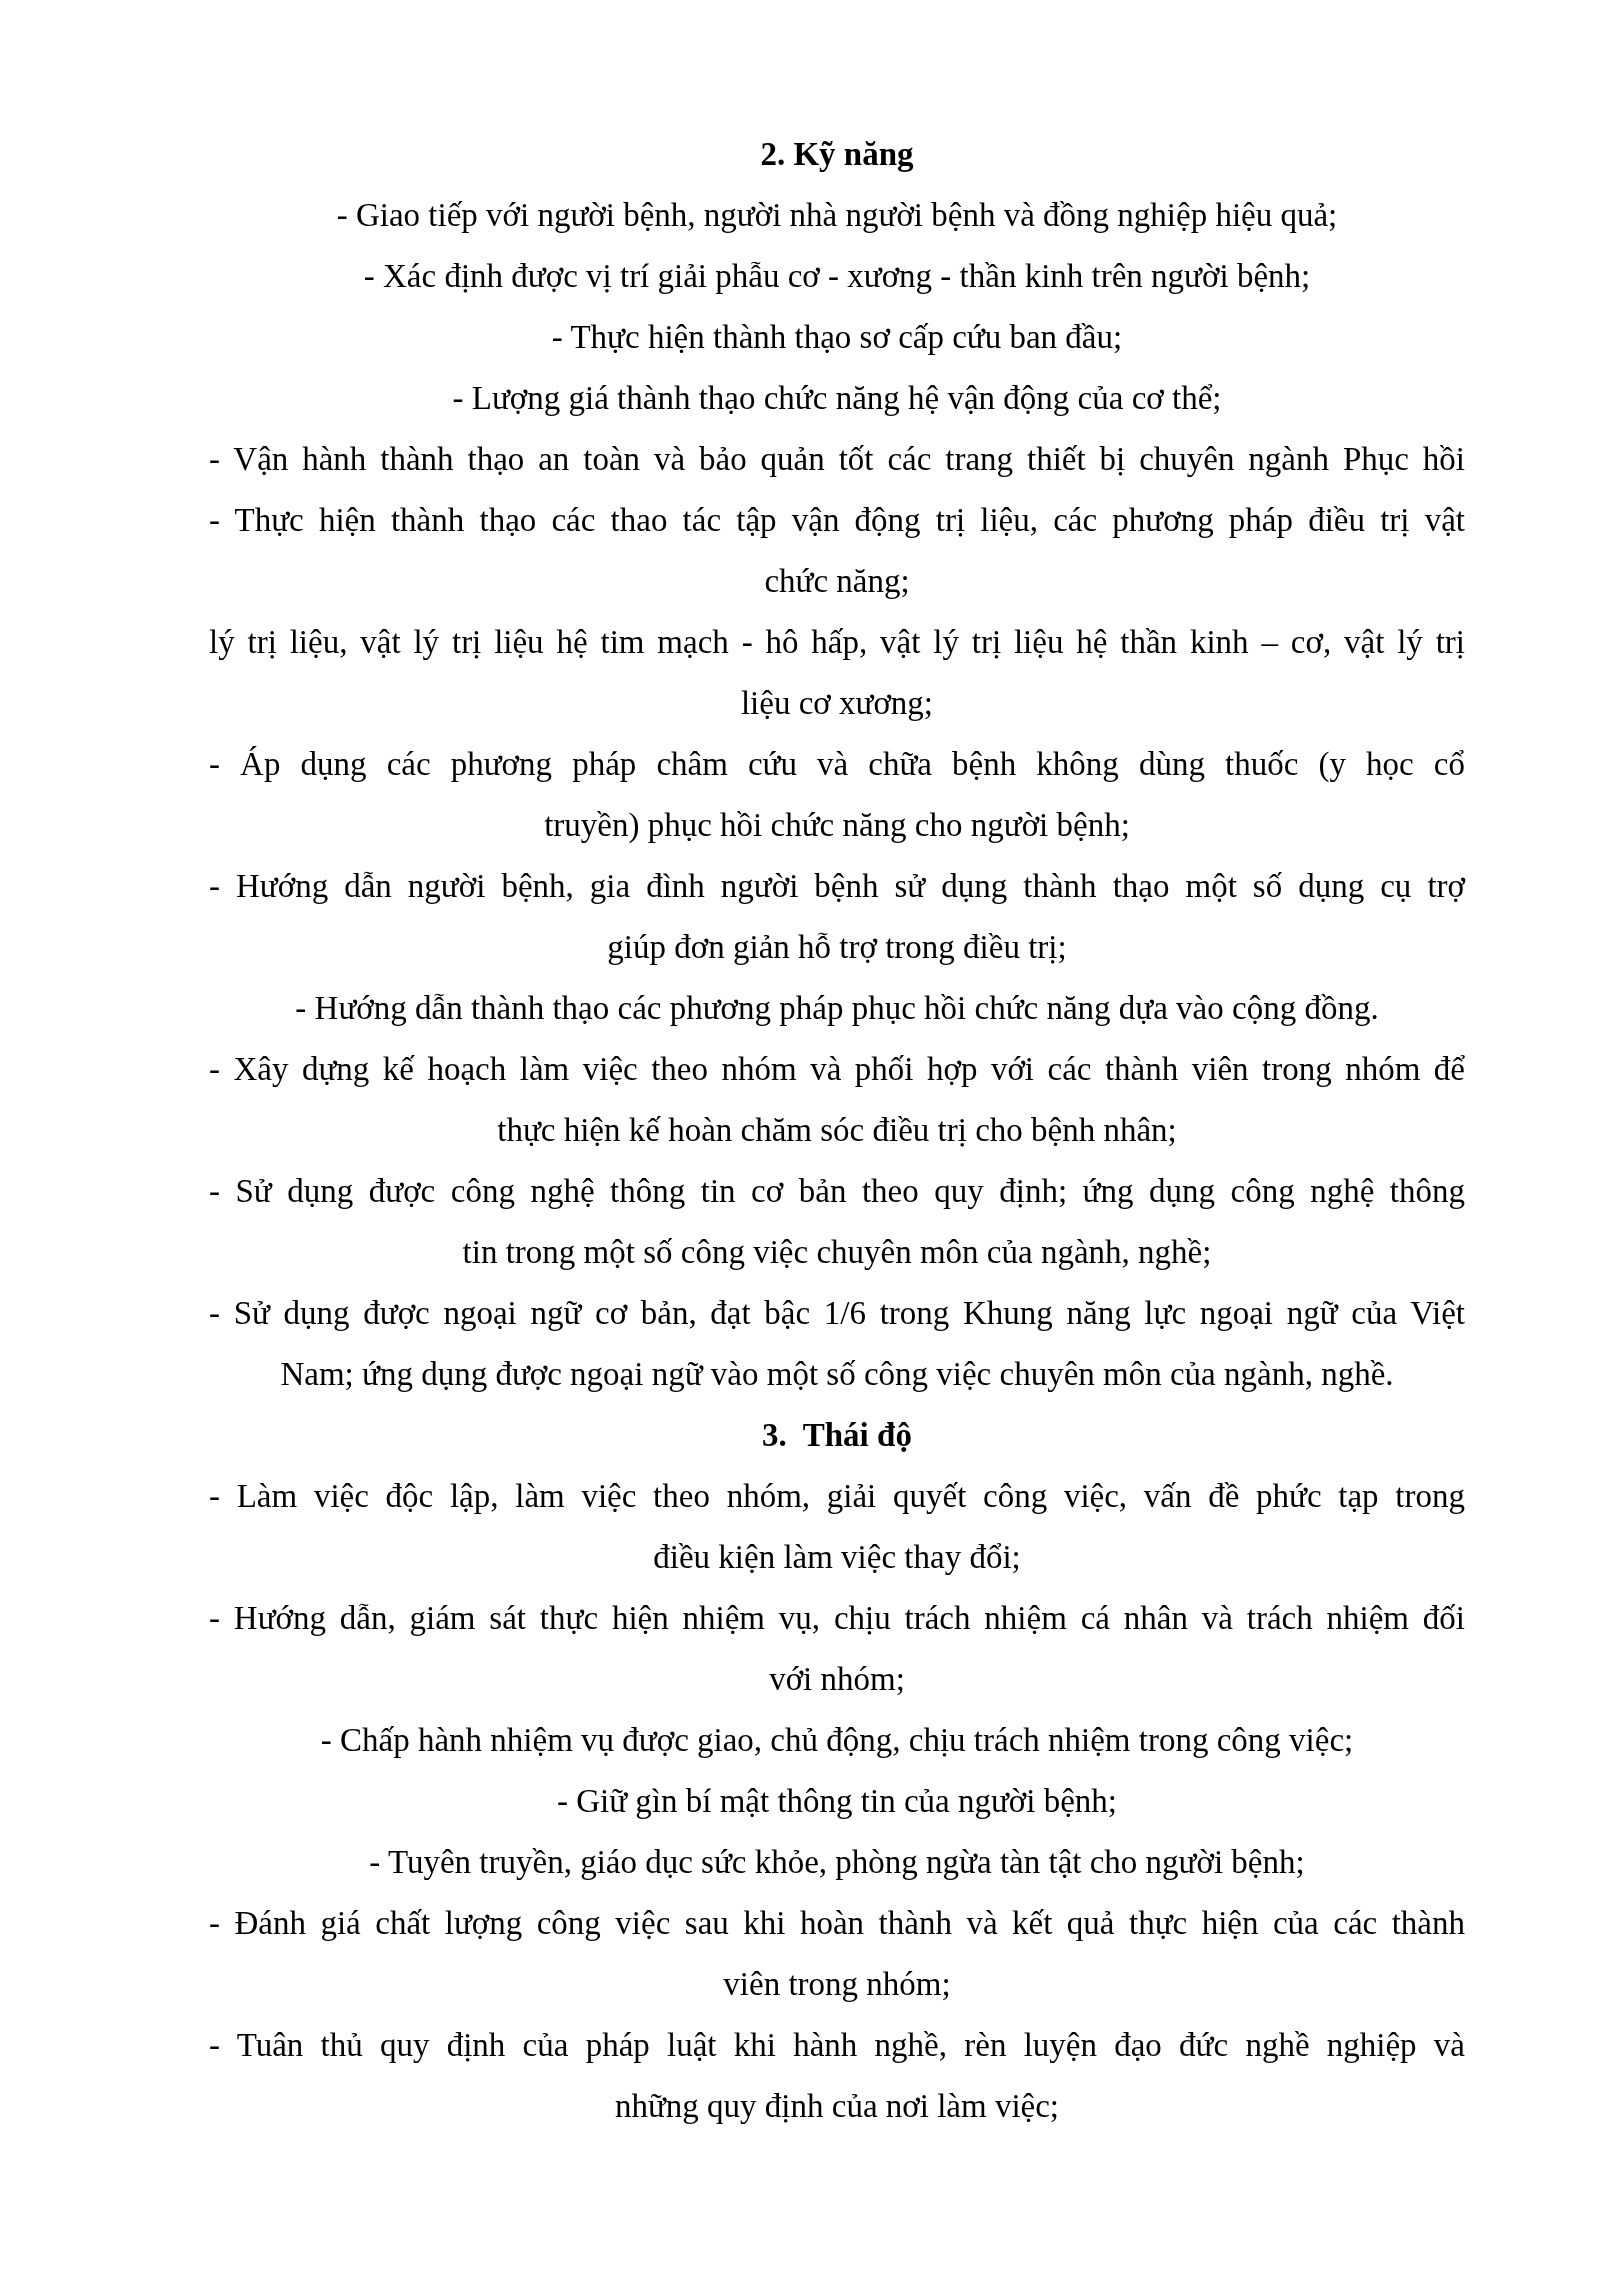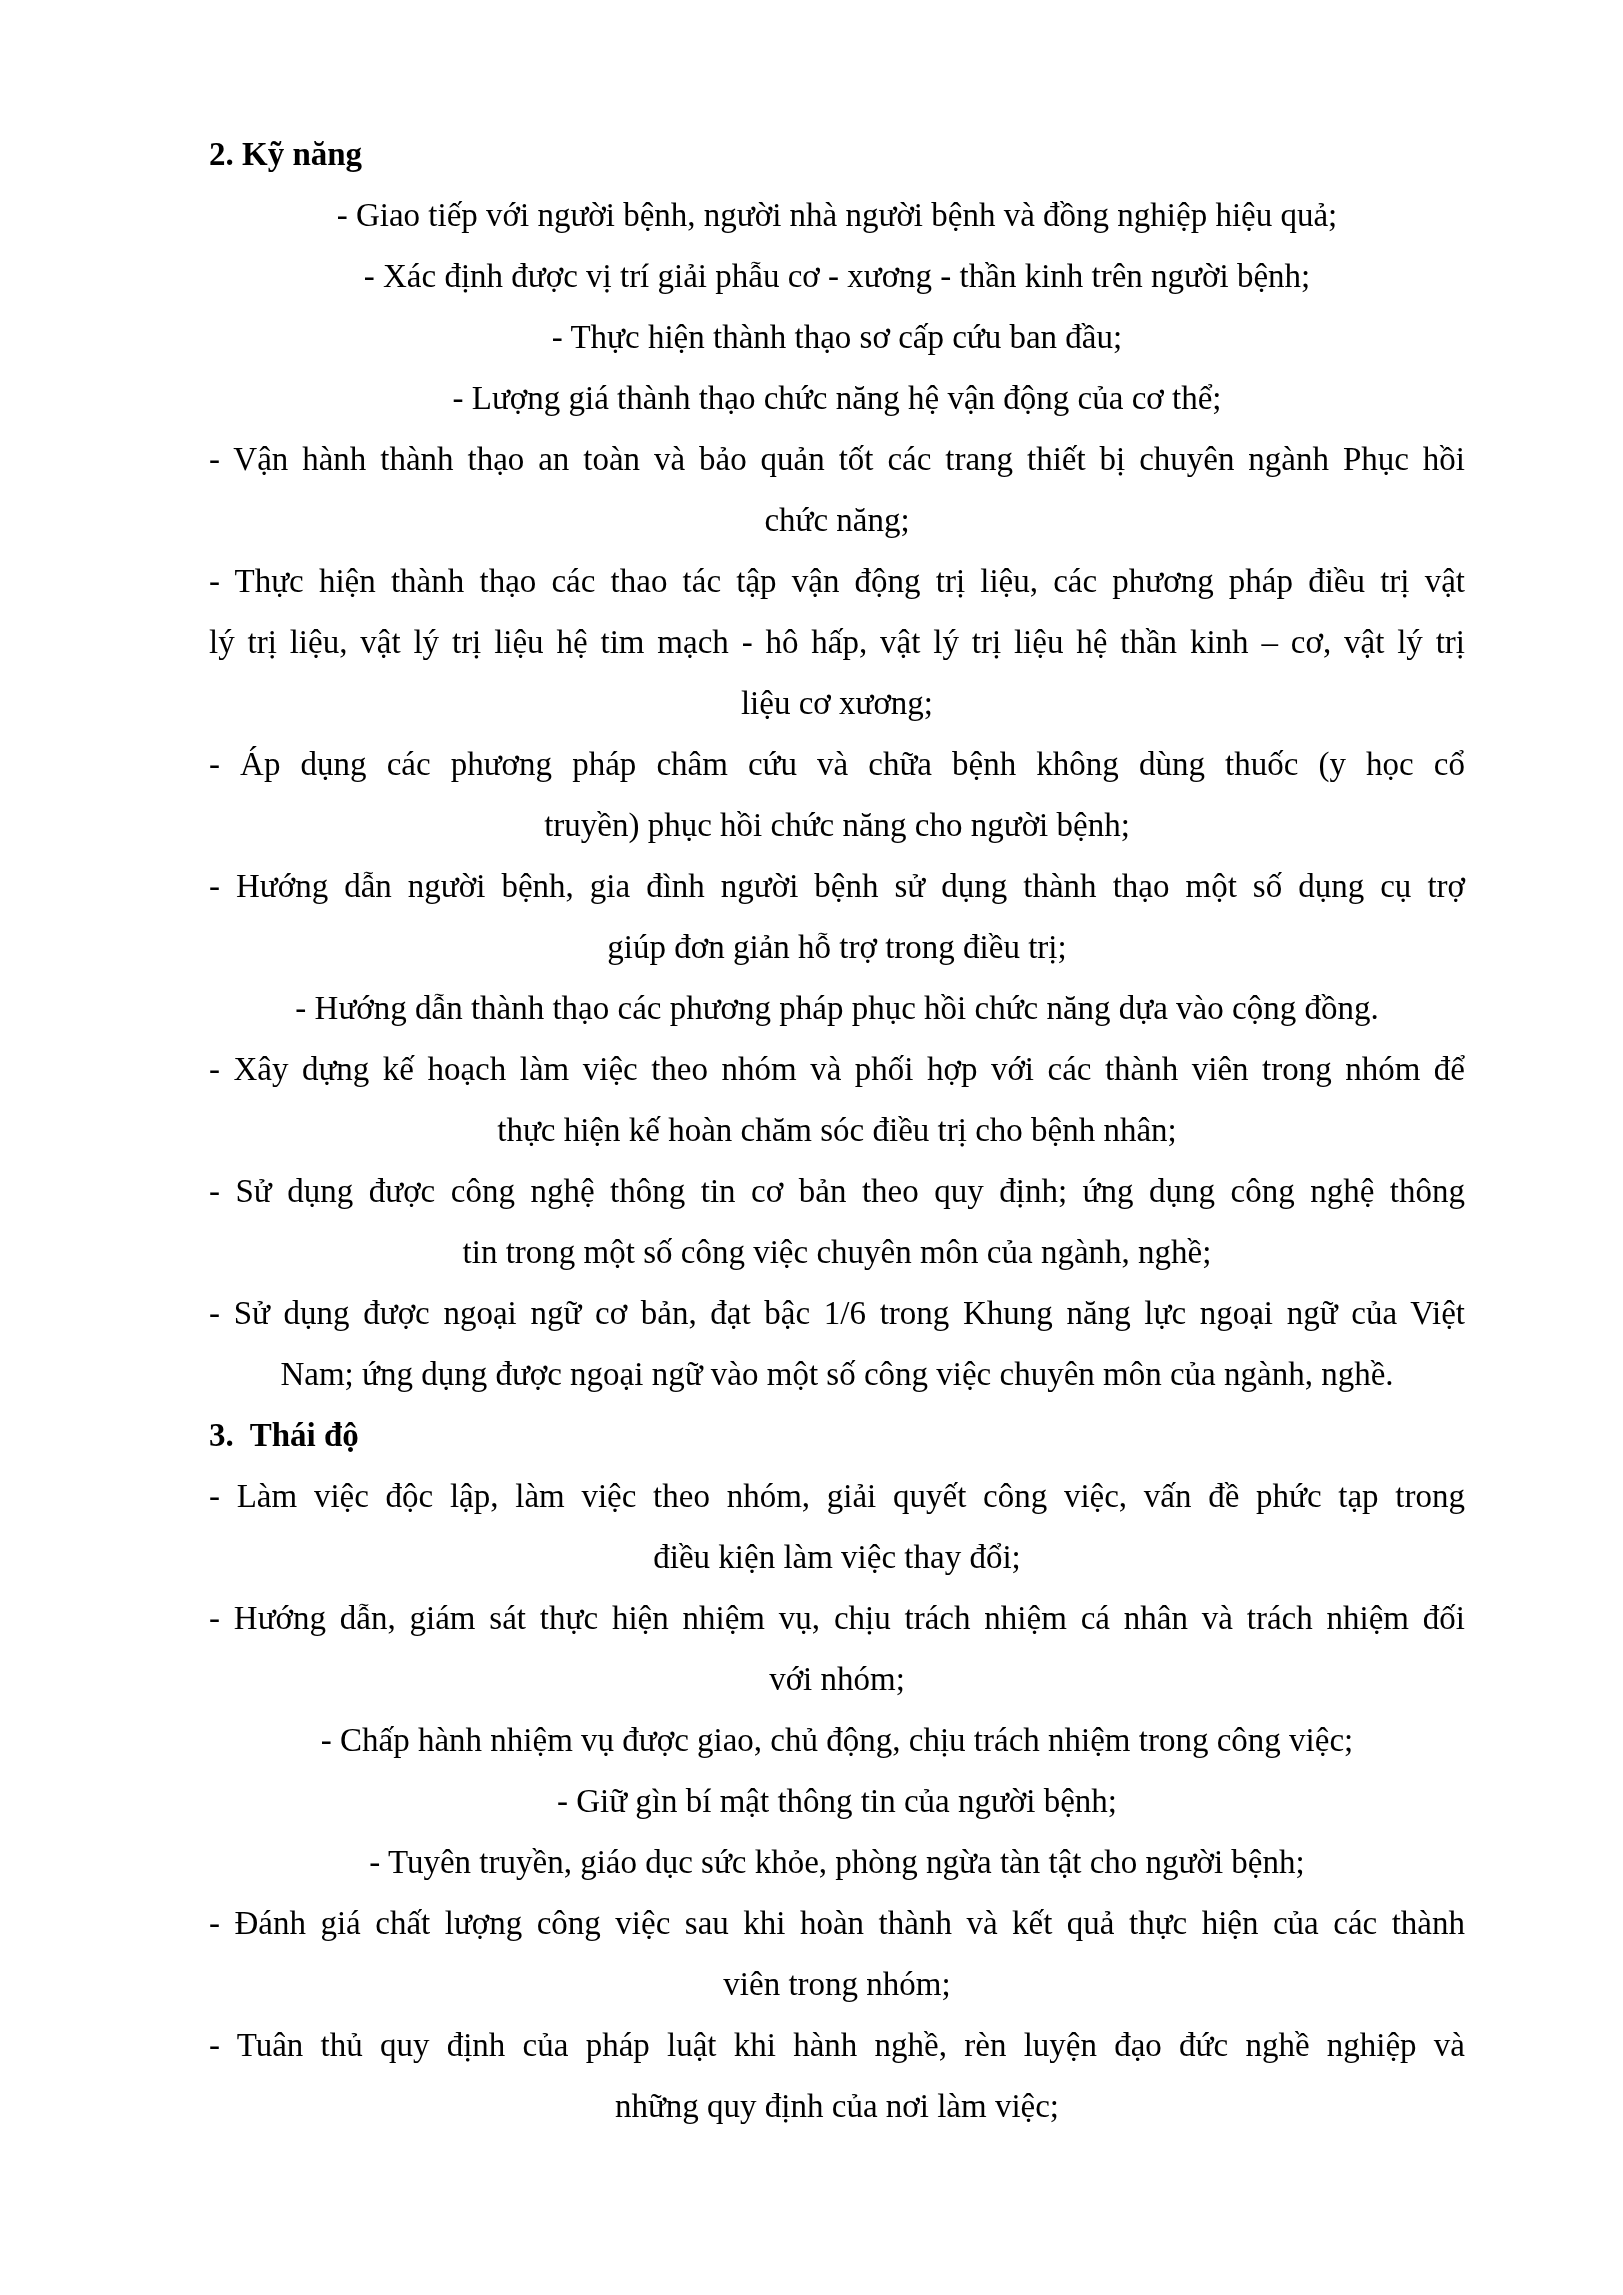--- a/index.html
+++ b/index.html
@@ -27,36 +27,36 @@
   .line.left {
     text-align: center;
     white-space: nowrap;
   }
   .line.justify {
     text-align: justify;
     text-align-last: justify;
   }
   .line.heading {
     font-weight: bold;
-    text-align: left;
+    text-align: center;
     white-space: nowrap;
   }
 </style>
 </head>
 <body>
 
 <div class="page">
     <div class="line heading">2. Kỹ năng</div>
     <div class="line left">- Giao tiếp với người bệnh, người nhà người bệnh và đồng nghiệp hiệu quả;</div>
     <div class="line left">- Xác định được vị trí giải phẫu cơ - xương - thần kinh trên người bệnh;</div>
     <div class="line left">- Thực hiện thành thạo sơ cấp cứu ban đầu;</div>
     <div class="line left">- Lượng giá thành thạo chức năng hệ vận động của cơ thể;</div>
     <div class="line justify">- Vận hành thành thạo an toàn và bảo quản tốt các trang thiết bị chuyên ngành Phục hồi</div>
+    <div class="line justify">- Thực hiện thành thạo các thao tác tập vận động trị liệu, các phương pháp điều trị vật</div>
     <div class="line left">chức năng;</div>
-    <div class="line justify">- Thực hiện thành thạo các thao tác tập vận động trị liệu, các phương pháp điều trị vật</div>
     <div class="line justify">lý trị liệu, vật lý trị liệu hệ tim mạch - hô hấp, vật lý trị liệu hệ thần kinh – cơ, vật lý trị</div>
     <div class="line left">liệu cơ xương;</div>
     <div class="line justify">- Áp dụng các phương pháp châm cứu và chữa bệnh không dùng thuốc (y học cổ</div>
     <div class="line left">truyền) phục hồi chức năng cho người bệnh;</div>
     <div class="line justify">- Hướng dẫn người bệnh, gia đình người bệnh sử dụng thành thạo một số dụng cụ trợ</div>
     <div class="line left">giúp đơn giản hỗ trợ trong điều trị;</div>
     <div class="line left">- Hướng dẫn thành thạo các phương pháp phục hồi chức năng dựa vào cộng đồng.</div>
     <div class="line justify">- Xây dựng kế hoạch làm việc theo nhóm và phối hợp với các thành viên trong nhóm để</div>
     <div class="line left">thực hiện kế hoàn chăm sóc điều trị cho bệnh nhân;</div>
     <div class="line justify">- Sử dụng được công nghệ thông tin cơ bản theo quy định; ứng dụng công nghệ thông</div>

